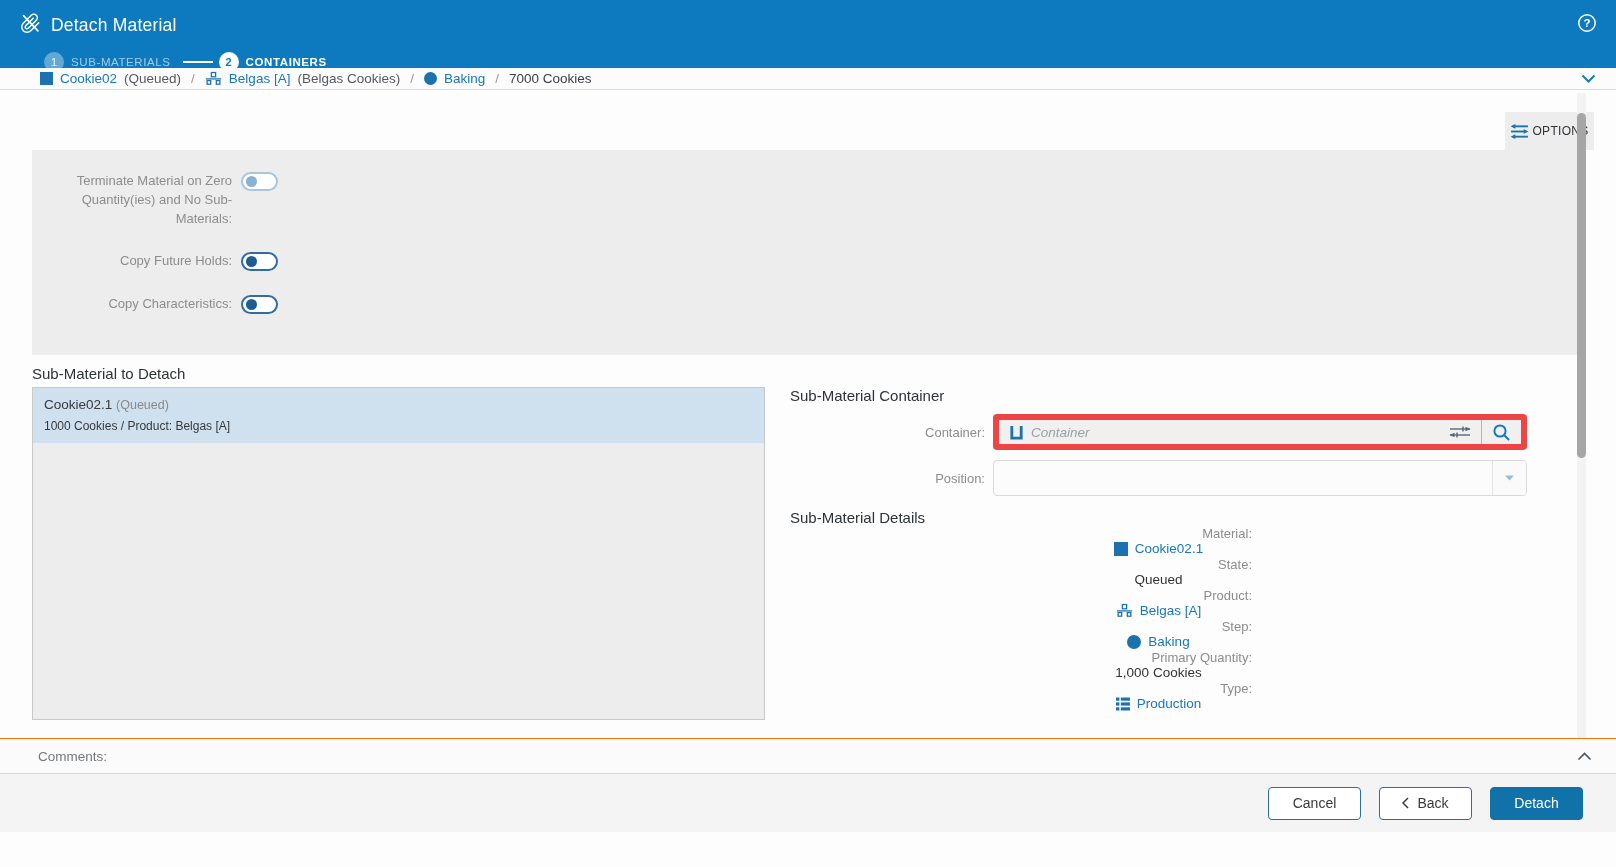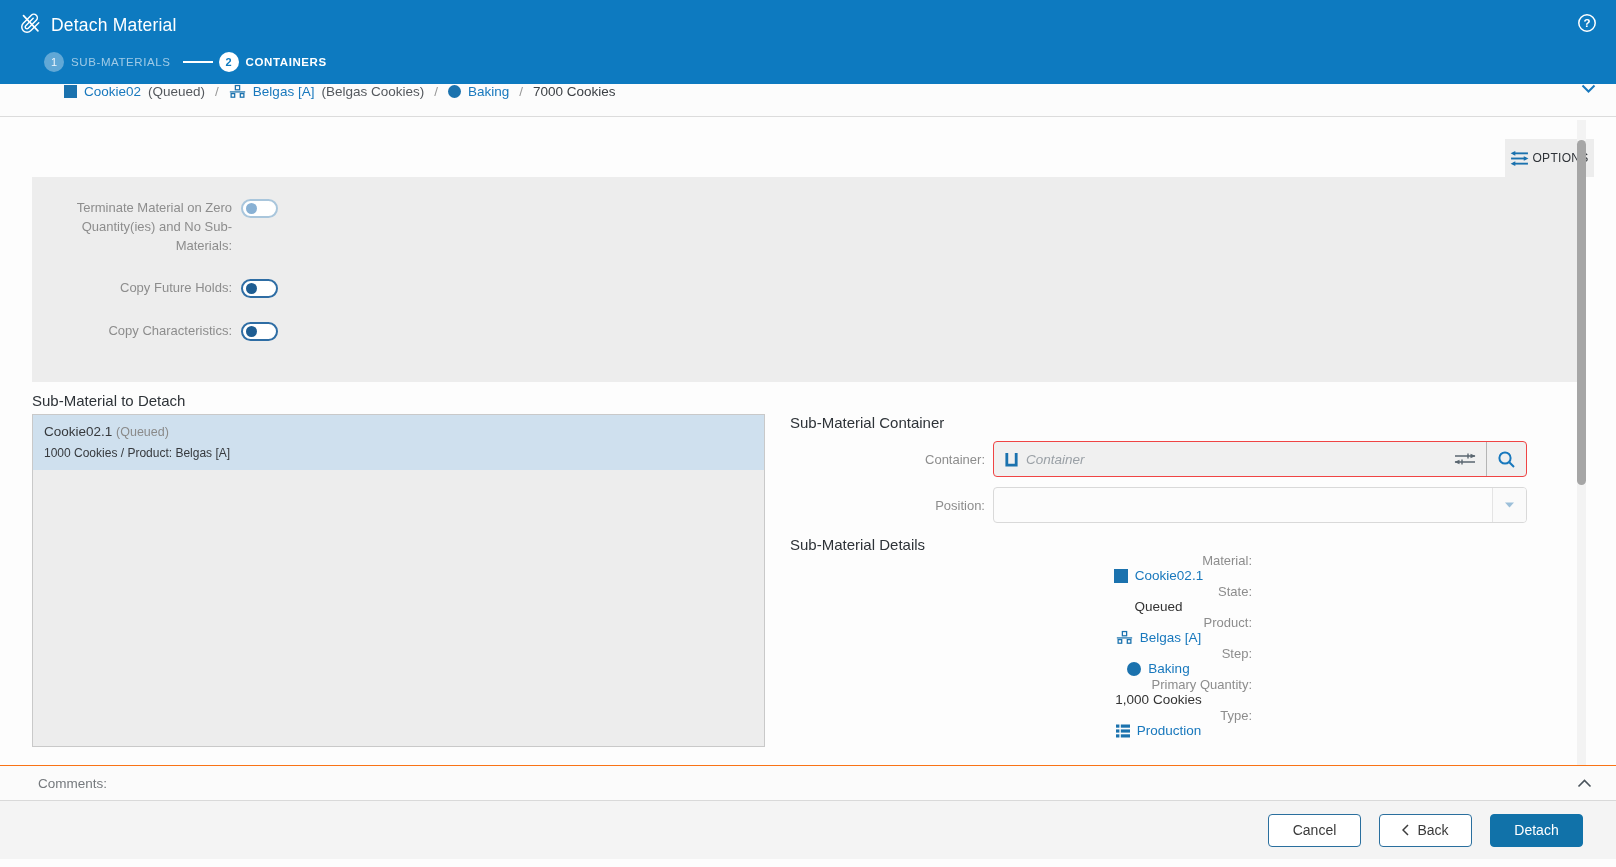--- a/index.html
+++ b/index.html
@@ -1,36 +1,36 @@
 <!DOCTYPE html>
 <html><head>
 <meta charset="utf-8">
 <style>
   * { margin:0; padding:0; box-sizing:border-box; }
   html,body { width:1616px; height:867px; overflow:hidden; background:#fdfdfd;
               font-family:"Liberation Sans","DejaVu Sans",sans-serif; }
 
   
-  .header { height:84px; background:#0d7ac0; color:#fff; position:relative;text-align:center; }
+  .header { height:68px; background:#0d7ac0; color:#fff; position:relative;text-align:center; }
   .title-row { display:flex; align-items:center; padding:13px 20px 0 20px; }
   .title-text { font-size:17.5px; margin-left:10px; letter-spacing:.2px; }
   .help-btn { position:absolute; top:13px; right:19px; width:20px; height:20px; cursor:pointer; }
   .steps-row { display:flex; align-items:center; margin-top:14px; padding-left:44px; }
   .step-circle { width:20px; height:20px; border-radius:50%; display:flex; align-items:center;
                  justify-content:center; font-size:11px; }
   .step-circle.done { background:rgba(255,255,255,.35); color:rgba(255,255,255,.9); }
   .step-circle.active { background:#fff; color:#0d7ac0; font-weight:bold; }
   .step-label { font-size:11.5px; letter-spacing:.6px; margin-left:7px; }
   .step-label.done { color:rgba(255,255,255,.6); }
   .step-label.active { color:#fff; font-weight:bold; }
   .step-connector { width:30px; height:2px; background:#fff; margin:0 6px 0 12px; }
 
   
-  .breadcrumb { height:33px; background:#fcfcfc; border-bottom:1px solid #dcdcdc;
-                display:flex; align-items:flex-start; padding:0 20px 0 64px; font-size:13.5px; }
+  .breadcrumb { height:22px; background:#fcfcfc; border-bottom:1px solid #dcdcdc;
+                display:flex; align-items:center; padding:0 20px 0 40px; font-size:13.5px; }
   .crumb { display:flex; align-items:center; gap:7px; }
   .crumb-link { color:#1878bd; cursor:pointer; }
   .crumb-suffix { color:#55595e; }
   .crumb-plain { color:#3c4045; }
   .crumb-sep { color:#999; margin:0 10px; }
   .bc-expand { margin-left:auto; cursor:pointer; display:flex; align-items:center; }
 
   
   .content { position:relative; height:648px; background:#fdfdfd; }
 
@@ -59,21 +59,21 @@
   .detach-list { margin-top:5px; height:333px; border:1px solid #c9c9c9; background:#ededed; cursor:pointer; }
   .list-item.selected { background:#cfe0ee; padding:9px 11px 10px; }
   .item-line1 { font-size:13.5px; color:#36393d; }
   .item-state { color:#8a8a8a; font-size:12.5px; }
   .item-line2 { font-size:12px; color:#36393d; margin-top:7px; }
 
   .right-col { position:absolute; left:790px; top:297px; width:737px; }
   .form-row { display:flex; align-items:center; margin-top:10px; }
   .form-label { width:195px; text-align:right; color:#8d8d8d; font-size:13px;
                 flex:none; margin-right:8px; }
-  .container-field { flex:1; height:36px; border:1px solid #ef4444; border-radius:4px;
+  .container-field { flex:1; height:36px; border:6px solid #ef4444; border-radius:4px;
                      background:#f0f0f0; display:flex; align-items:center; overflow:hidden; }
   .container-field .fld-icon { margin:0 7px 0 10px; display:flex; }
   .container-input { flex:1; border:none; outline:none; background:transparent;
                      font-size:13.5px; color:#3c3c3c; min-width:0;
                      font-family:"Liberation Sans","DejaVu Sans",sans-serif; }
   .container-input::placeholder { font-style:italic; color:#9aa0a6; }
   .adv-icon { margin:0 10px; display:flex; cursor:pointer; }
   .search-cell { width:40px; align-self:stretch; border-left:1px solid #b5b5b5;
                  display:flex; align-items:center; justify-content:center; cursor:pointer; }
   .position-field { flex:1; height:36px; border:1px solid #d9d9d9; border-radius:4px;

